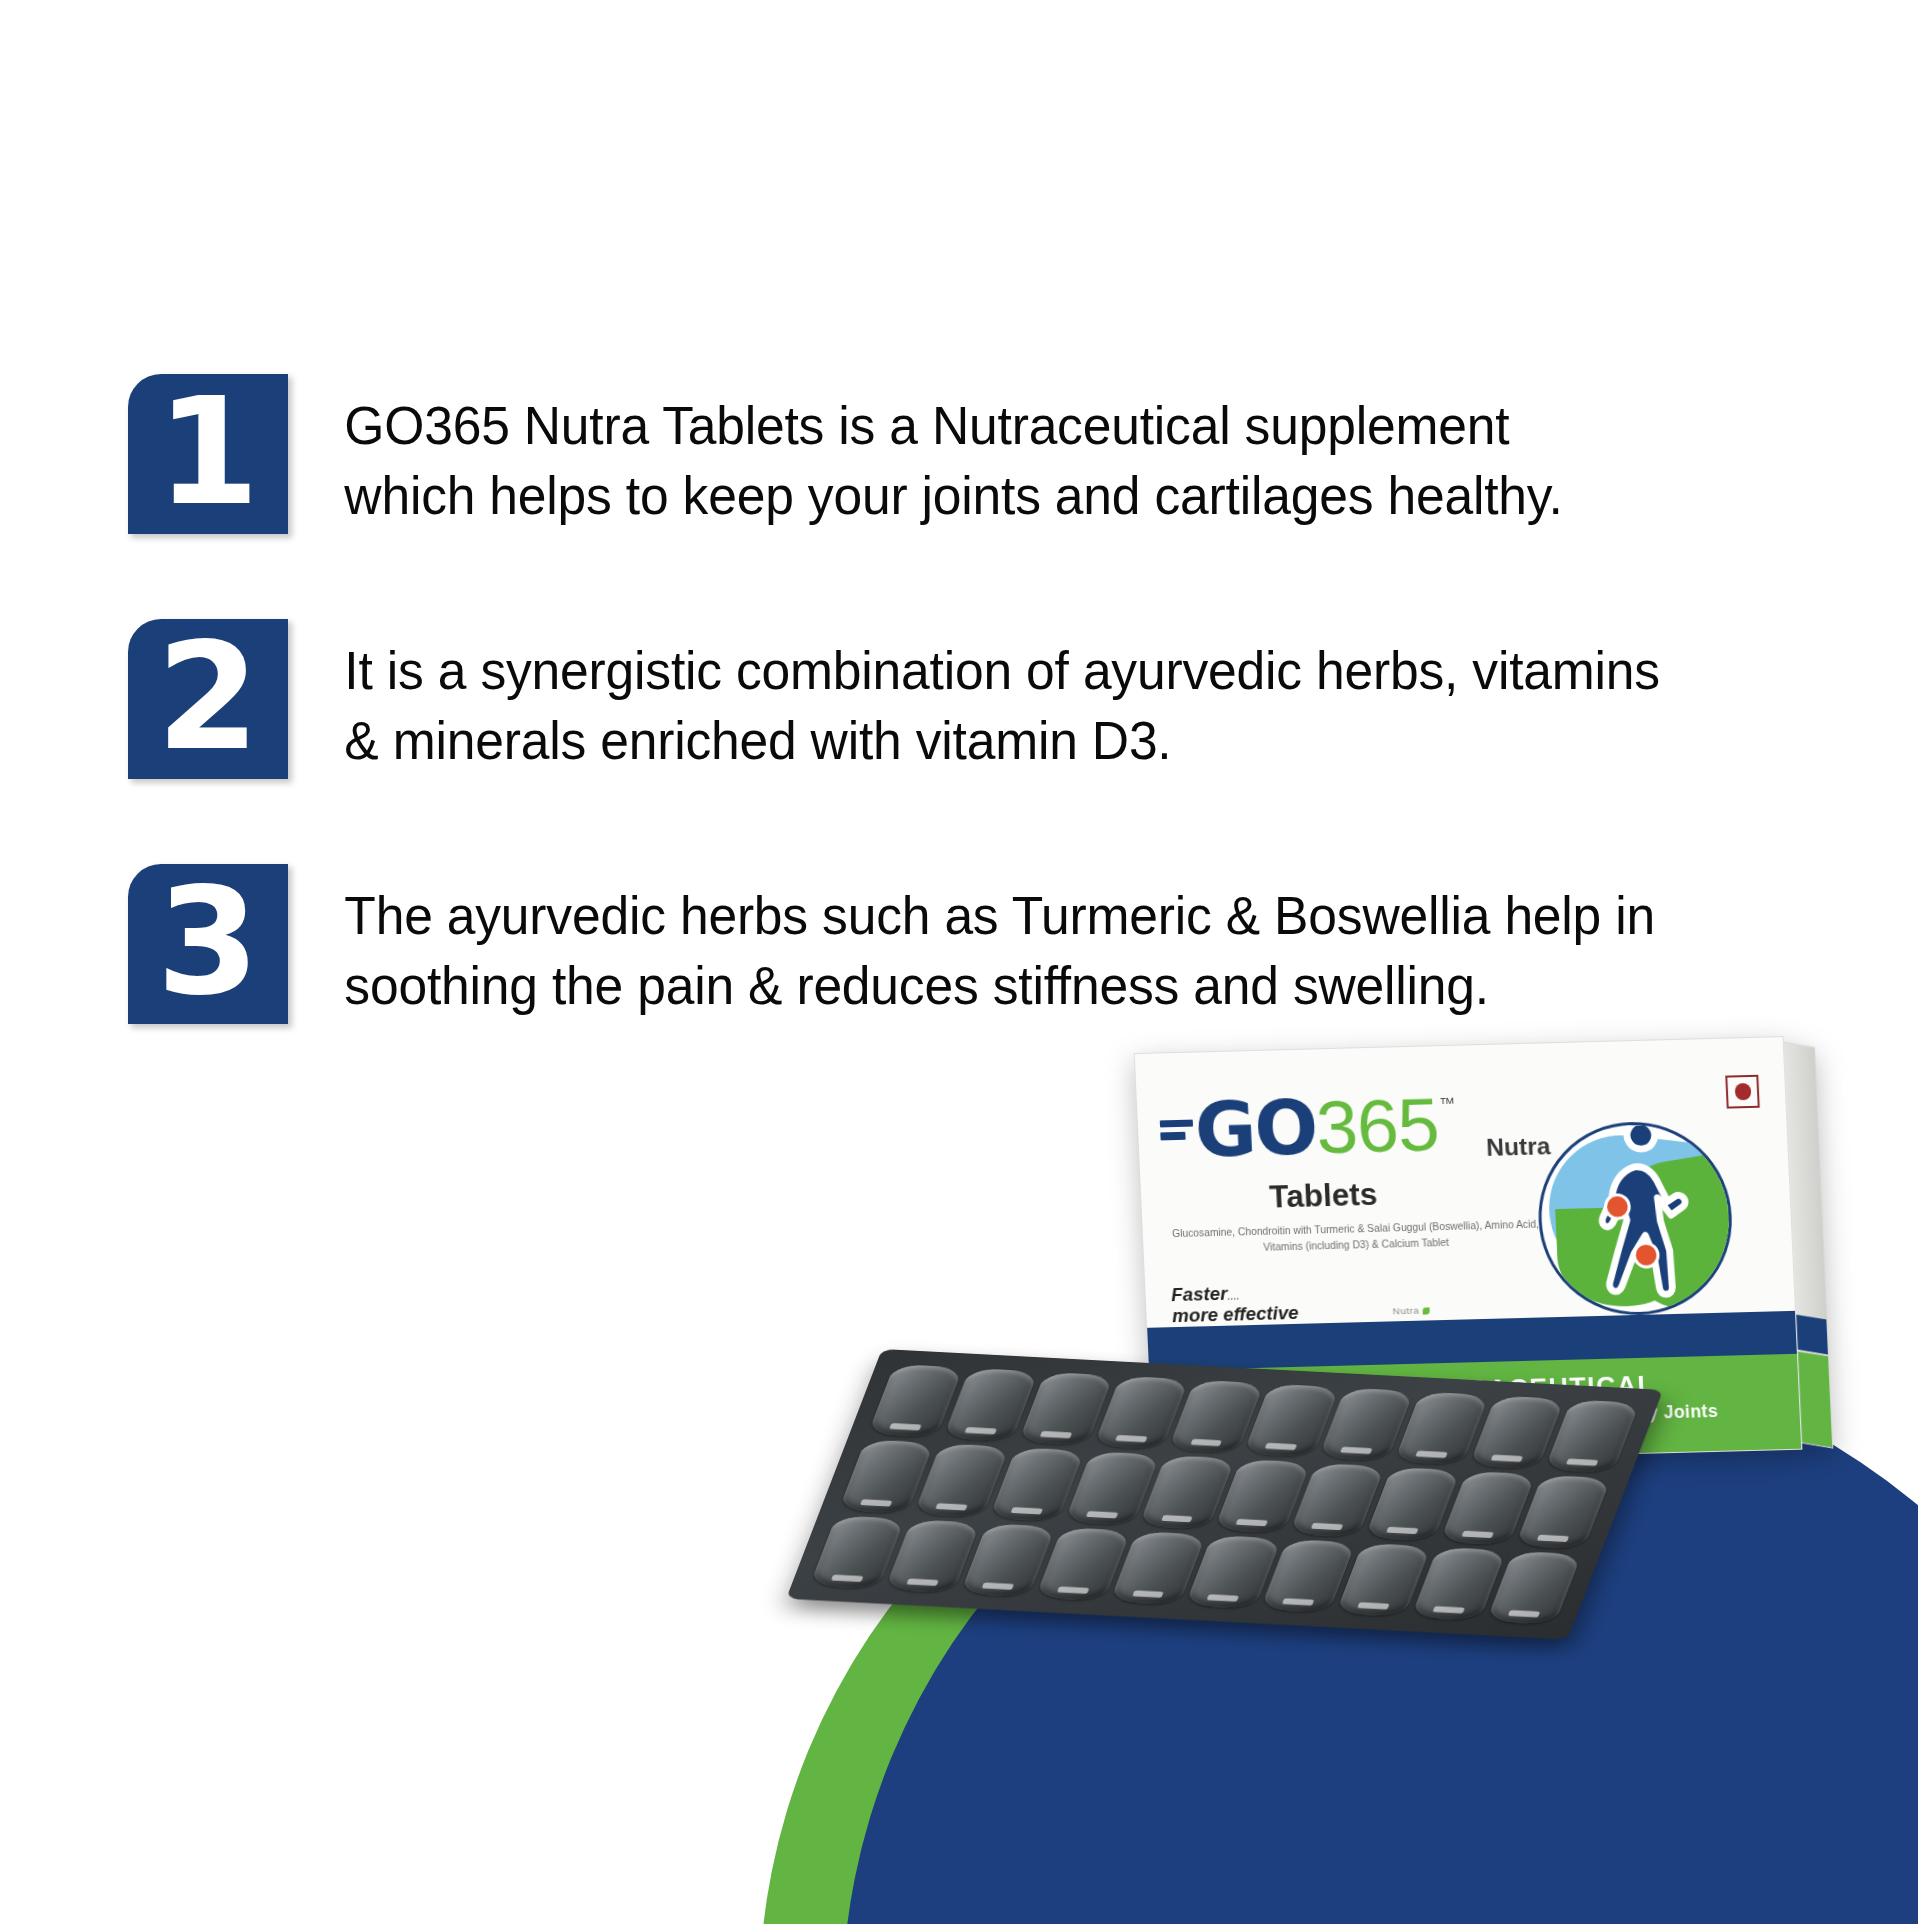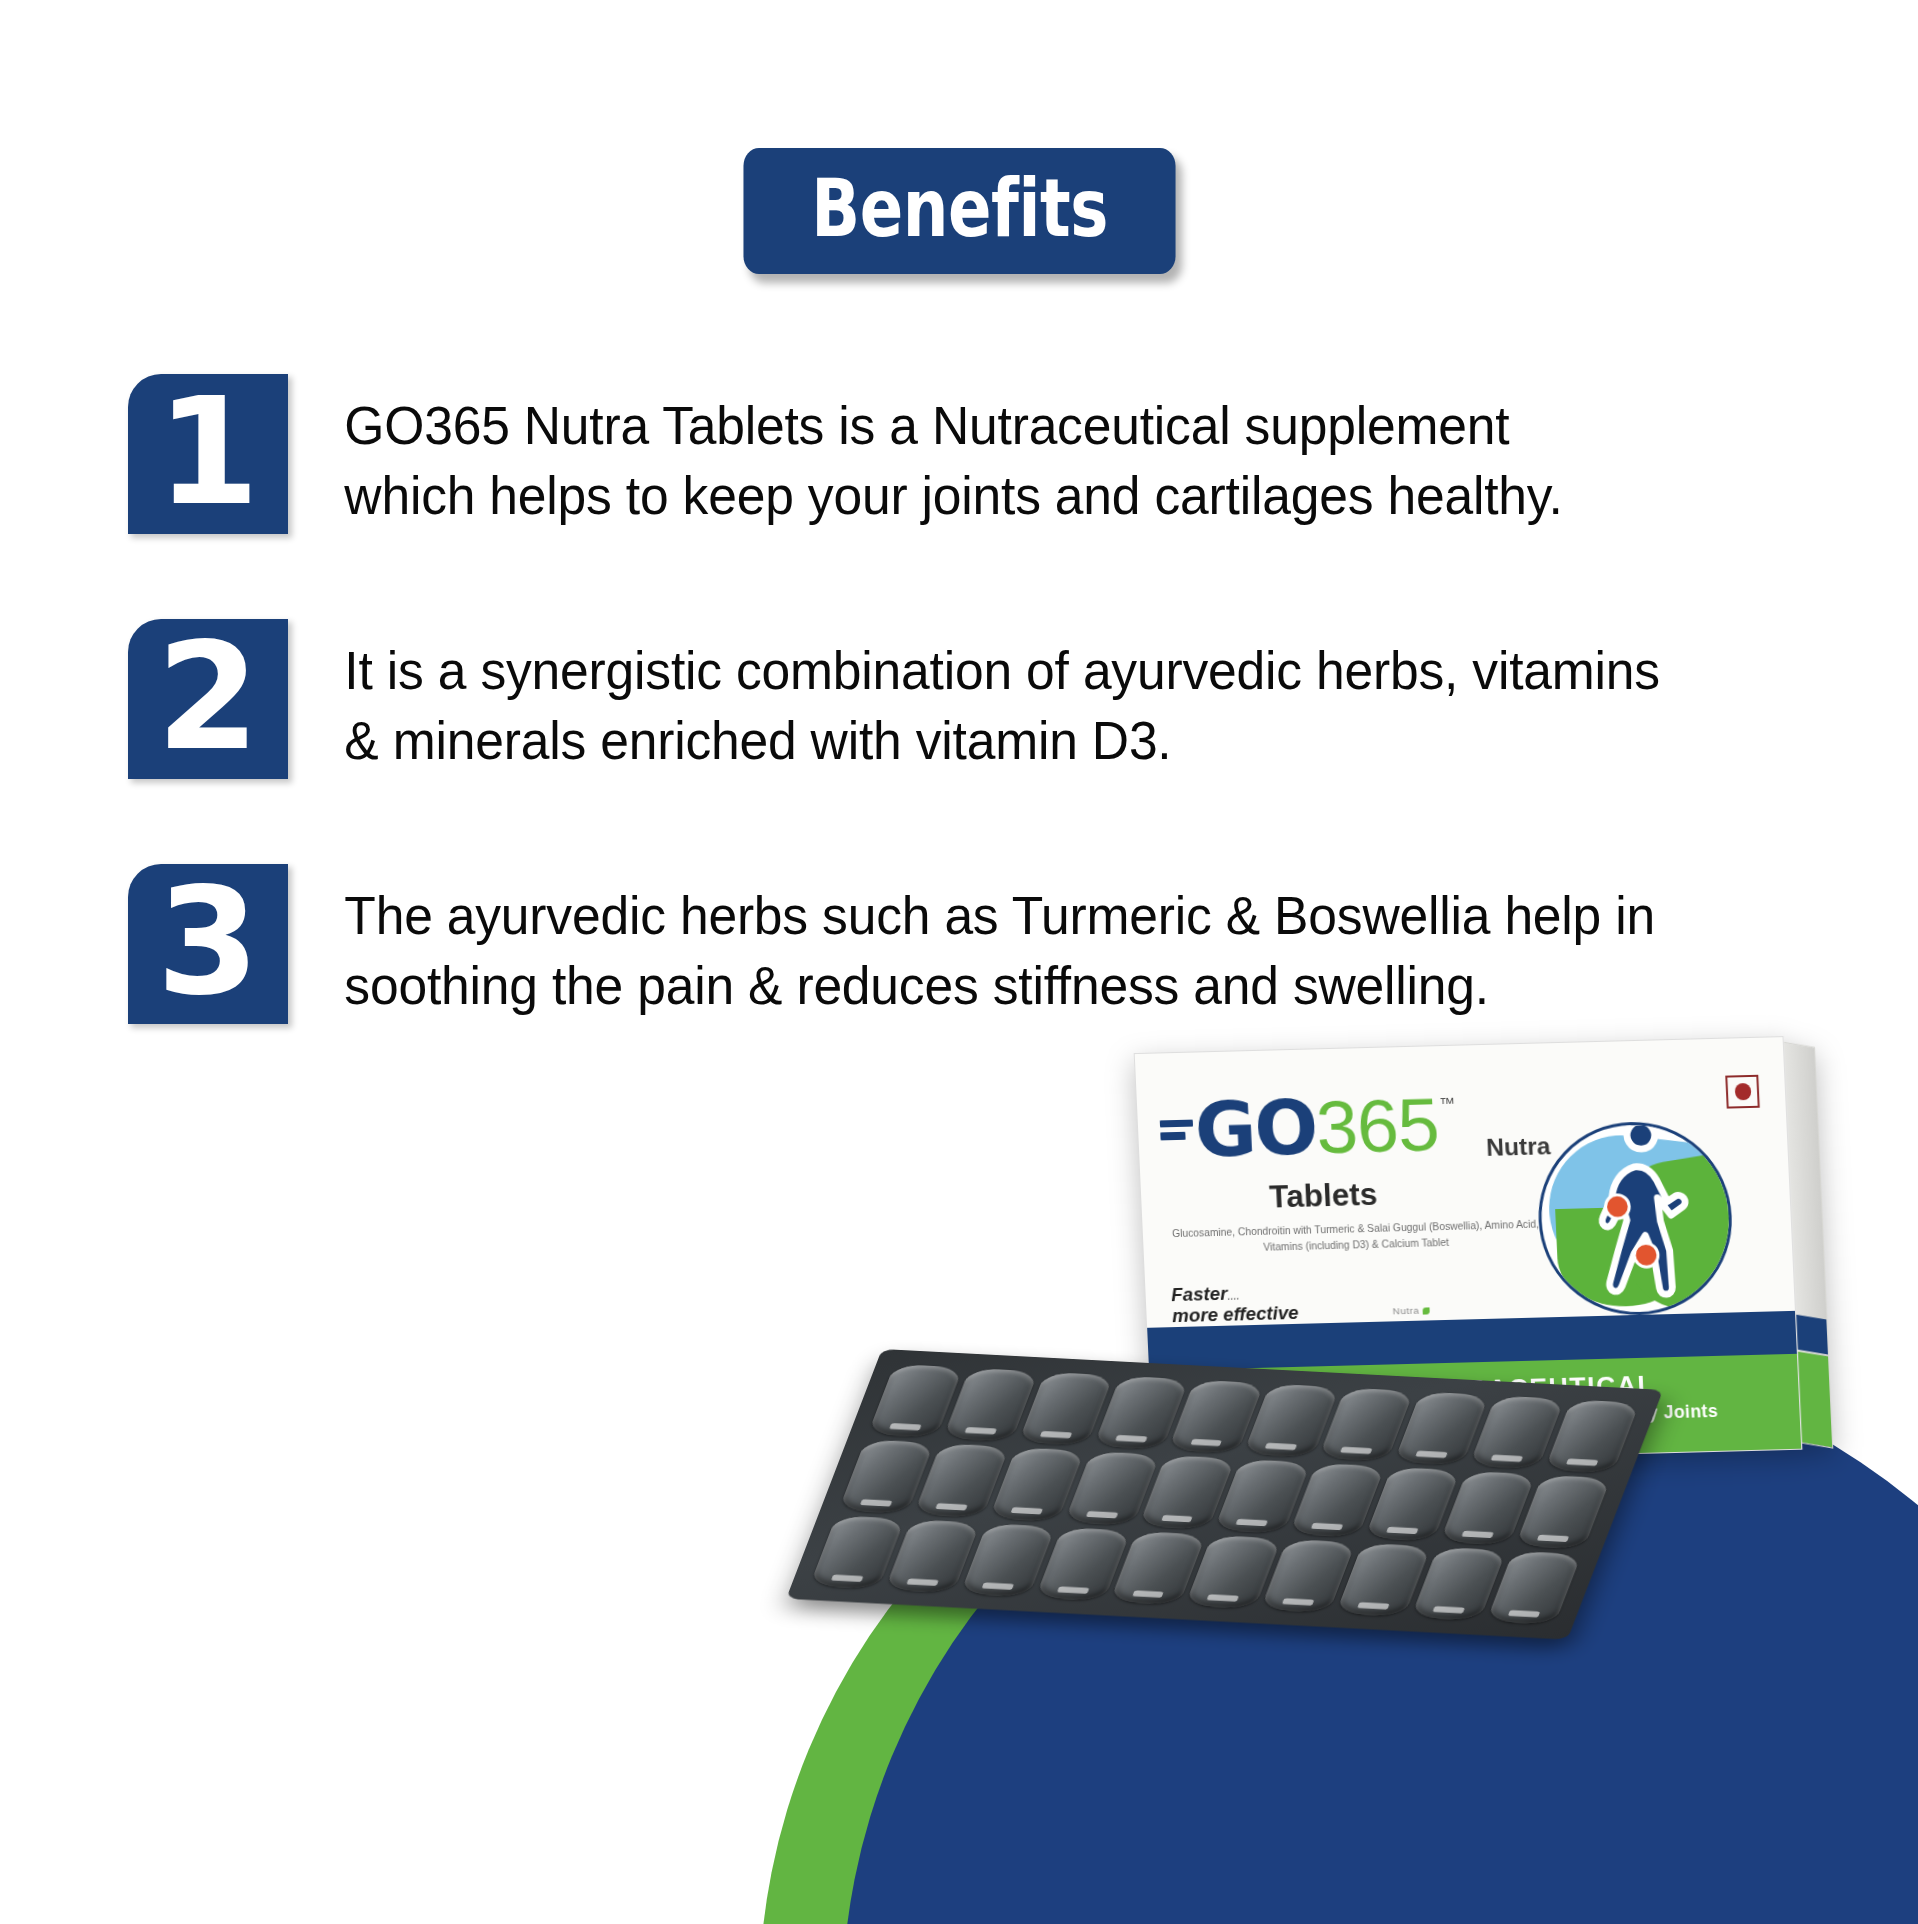--- a/index.html
+++ b/index.html
@@ -418,23 +418,20 @@
 </head>
 <body>
 
 <div id="page">
 
   <div id="bg-layer">
     <div class="bg-circle-green"></div>
     <div class="bg-circle-blue"></div>
   </div>
 
-  <div id="header">
-    <div class="banner">Benefits</div>
-  </div>
 
   <div id="benefits-list">
 
     <div class="benefit-row">
       <div class="num-badge">1</div>
       <div class="benefit-text">
         <div>GO365 Nutra Tablets is a Nutraceutical supplement</div>
         <div>which helps to keep your joints and cartilages healthy.</div>
       </div>
     </div>

